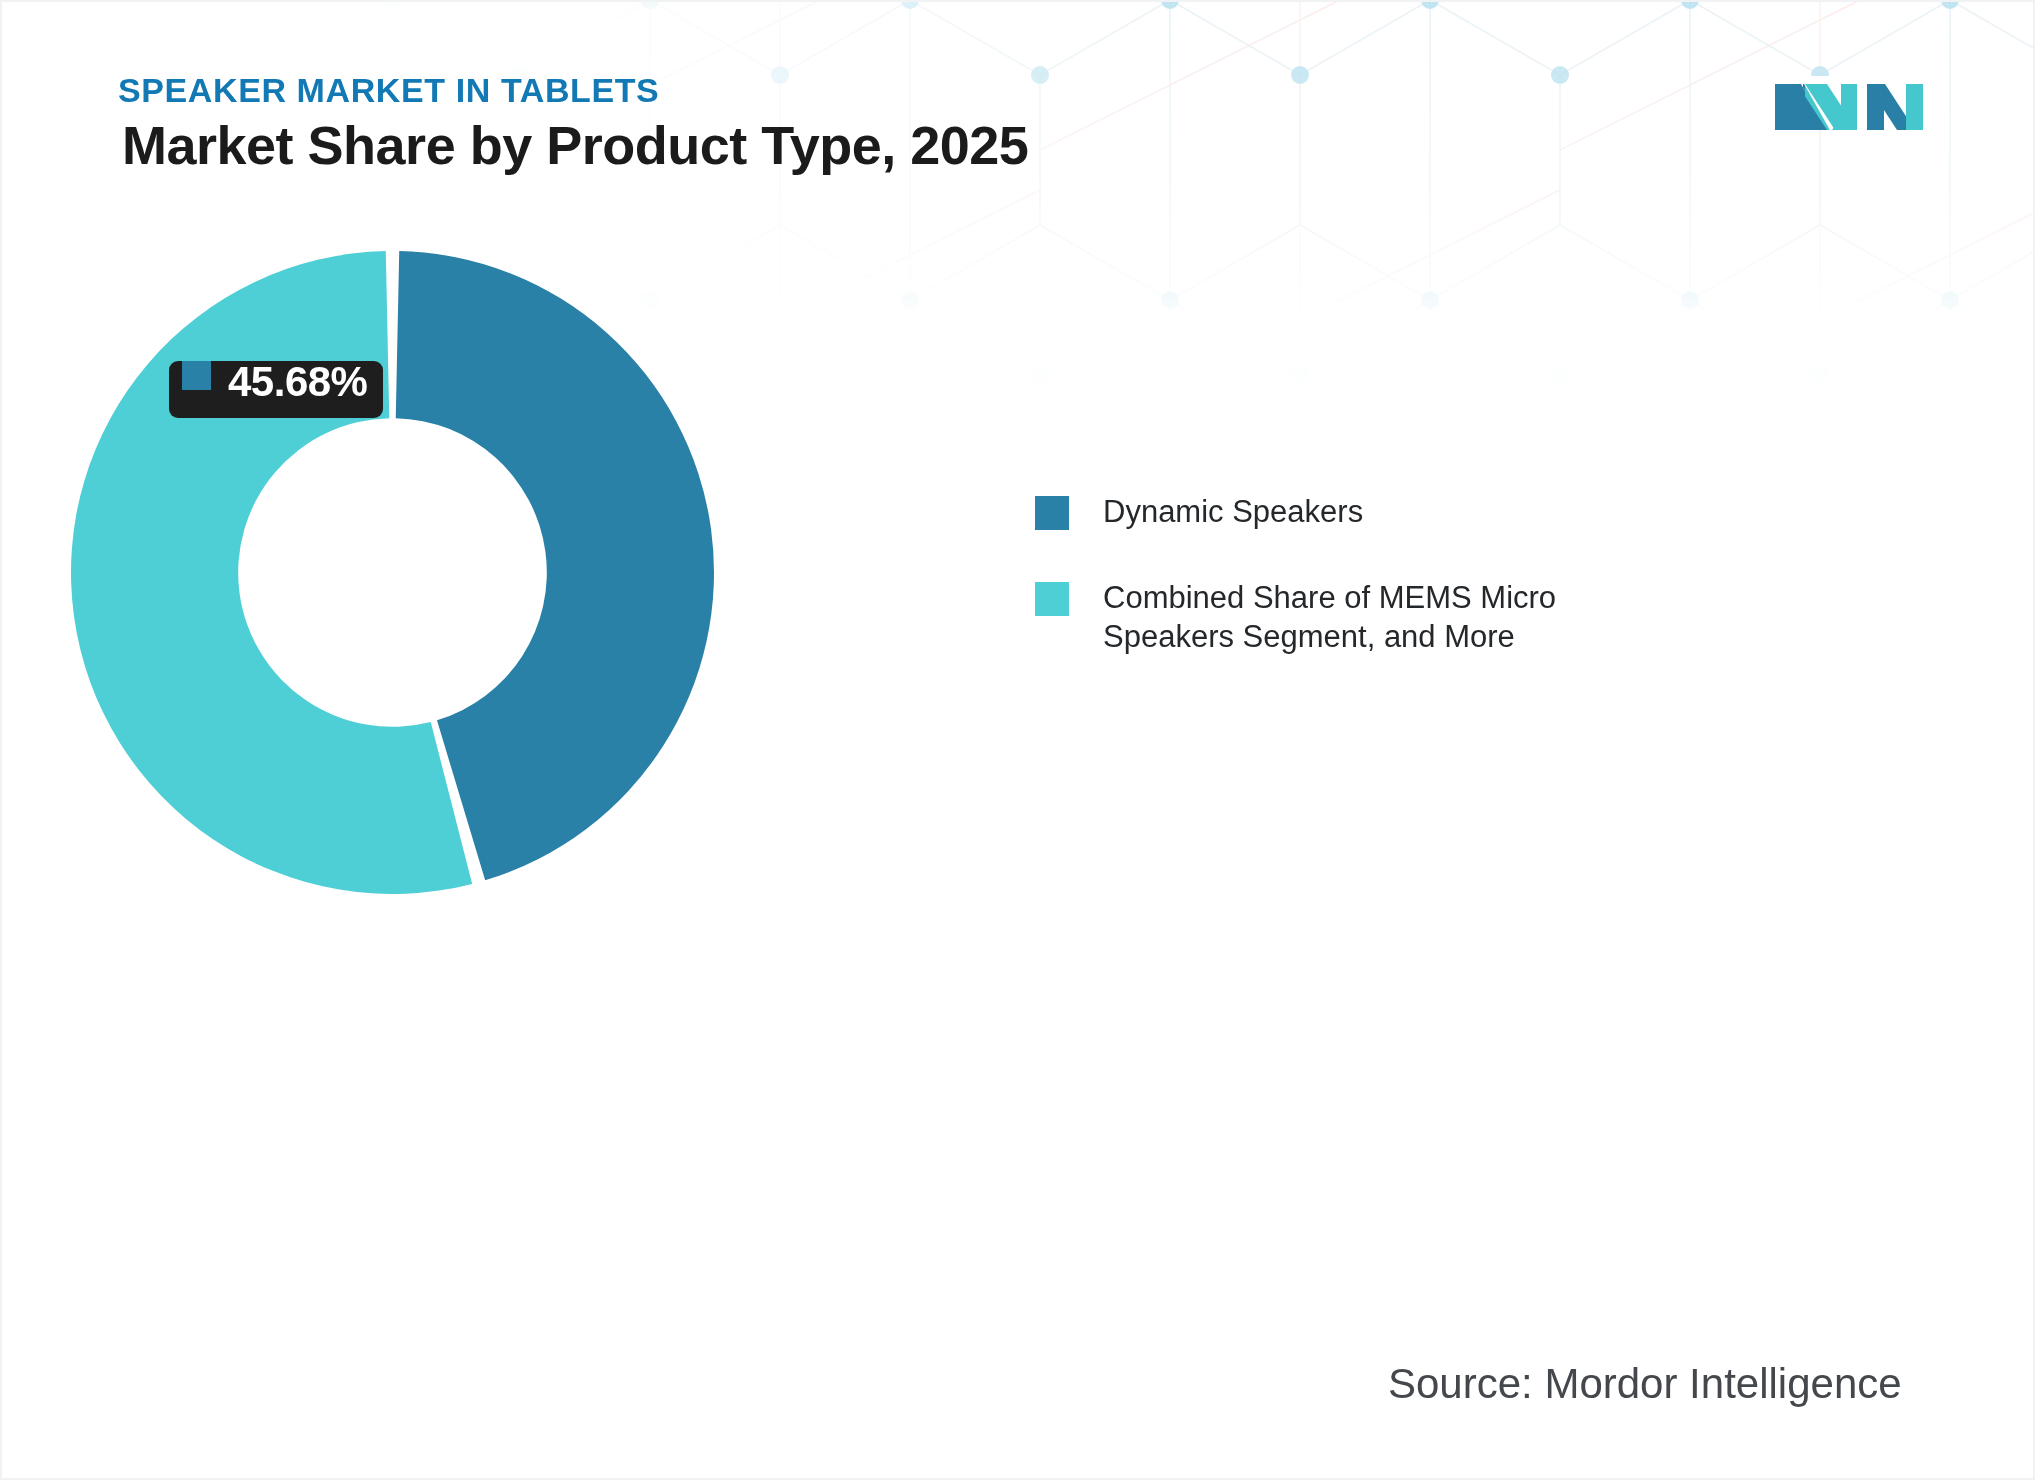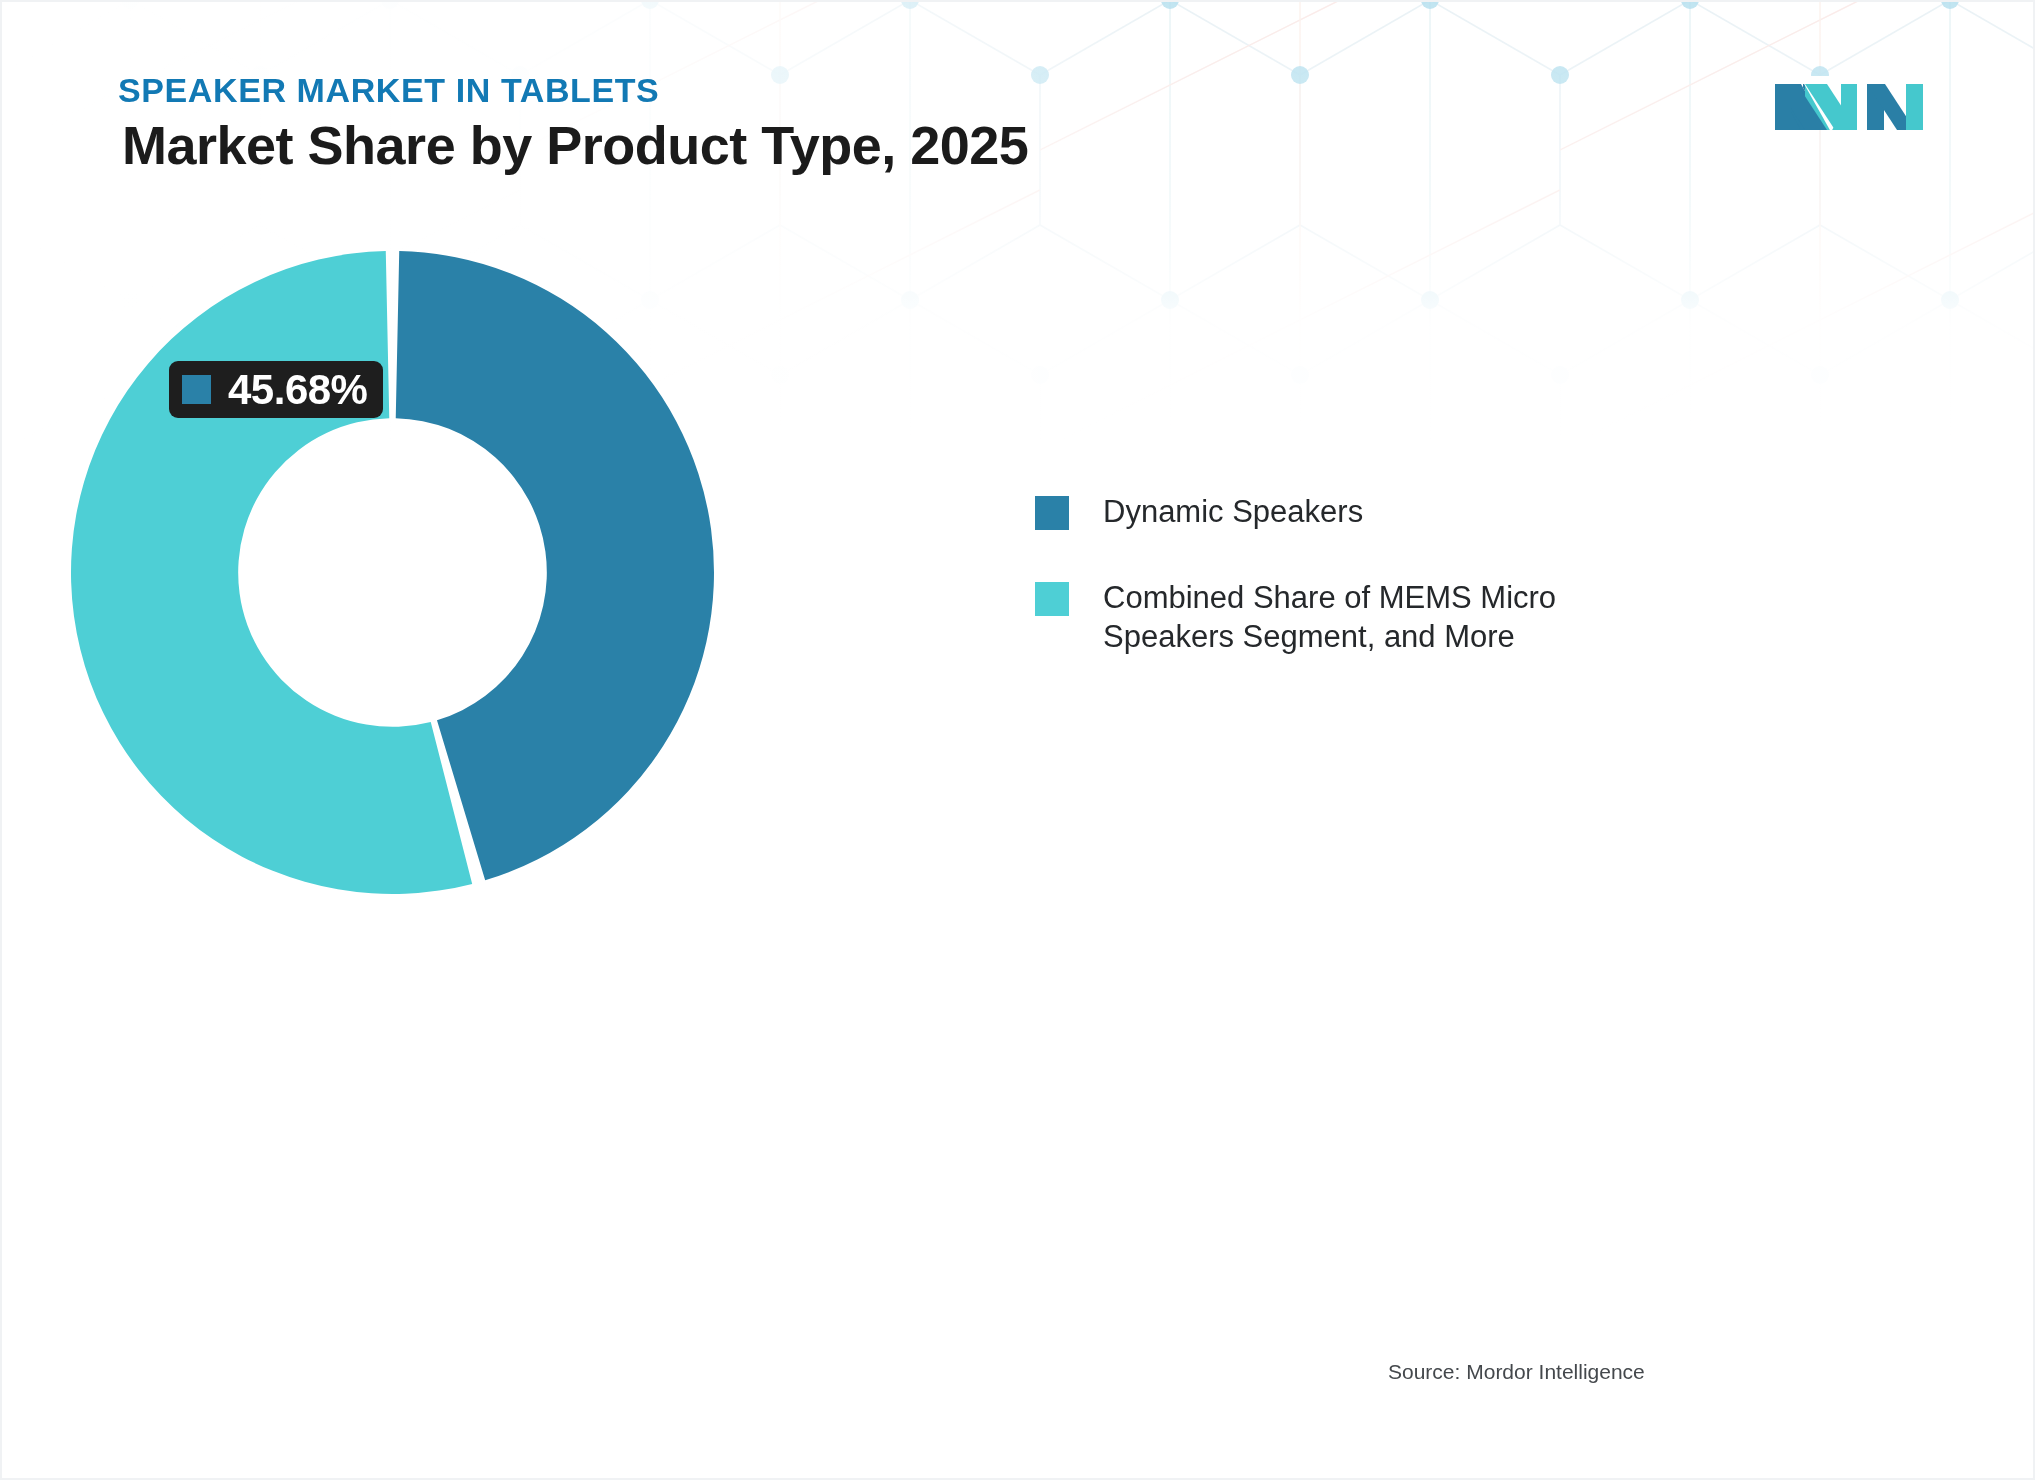--- a/index.html
+++ b/index.html
@@ -75,21 +75,21 @@
   }
   
   #callout {
     position: absolute;
     left: 169px;
     top: 361px;
     height: 57px;
     background: #1e1e1e;
     border-radius: 9px;
     display: flex;
-    align-items: center;
+    align-items: flex-start;
     padding: 0 16px 0 13px;
     box-sizing: border-box;
     z-index: 6;
   }
   #callout-swatch {
     width: 29px;
     height: 29px;
     background: #2a81a8;
     flex: 0 0 auto;
   }
@@ -125,21 +125,21 @@
     font-size: 31px;
     color: #25282b;
     line-height: 1.28;
     max-width: 580px;
   }
   
   #source-note {
     position: absolute;
     left: 1388px;
     top: 1360px;
-    font-size: 21px;
+    font-size: 42px;
     color: #44484c;
     white-space: nowrap;
   }
 </style>
 </head>
 <body>
 
 <div id="canvas">
 
   <svg id="bg-pattern" viewBox="0 0 2035 1480" preserveAspectRatio="none" aria-hidden="true">

